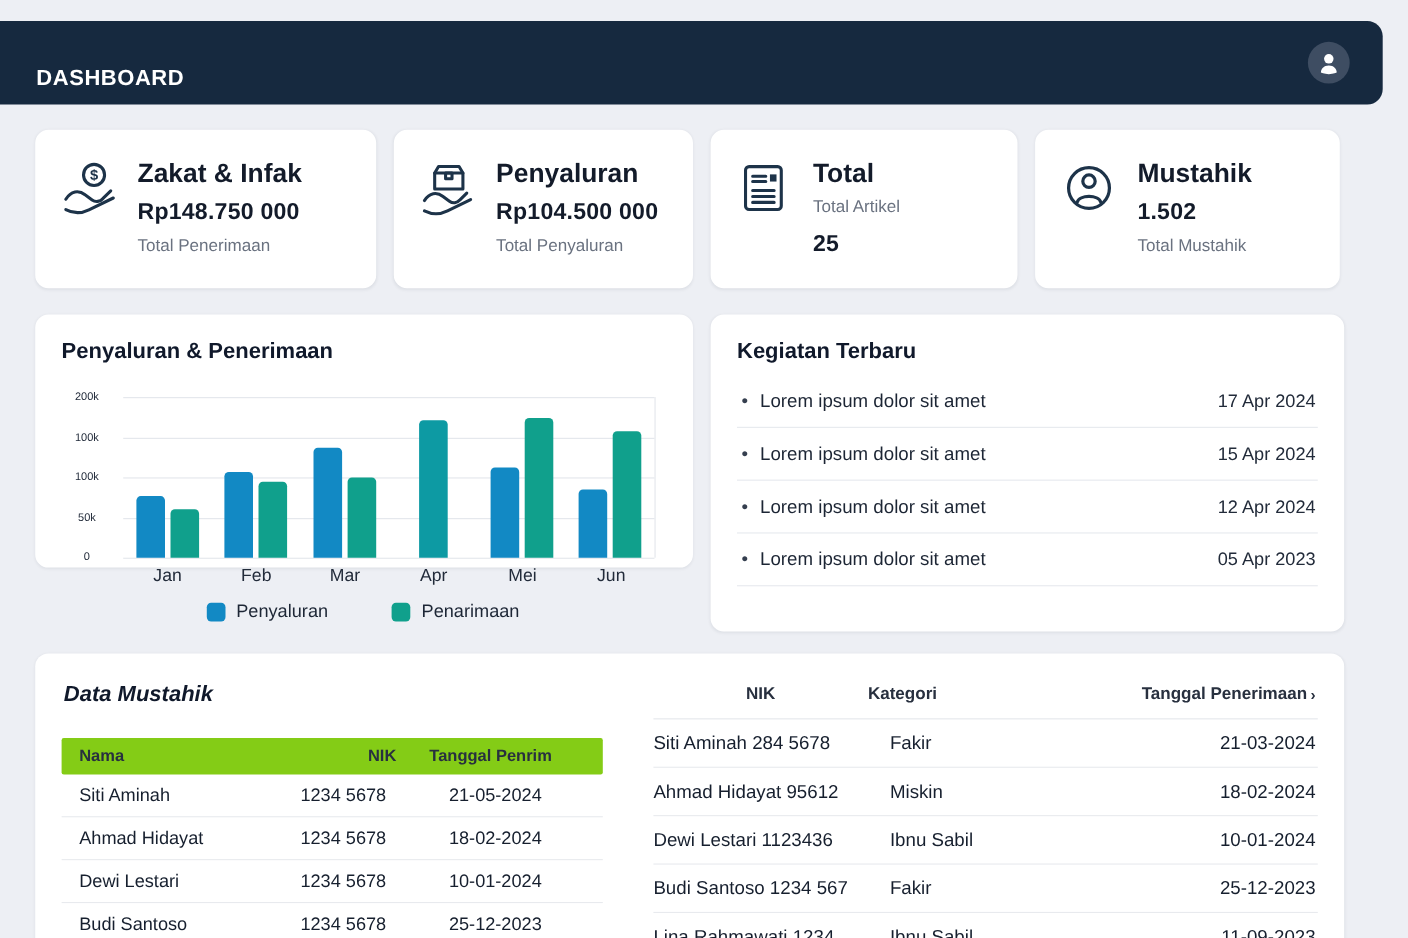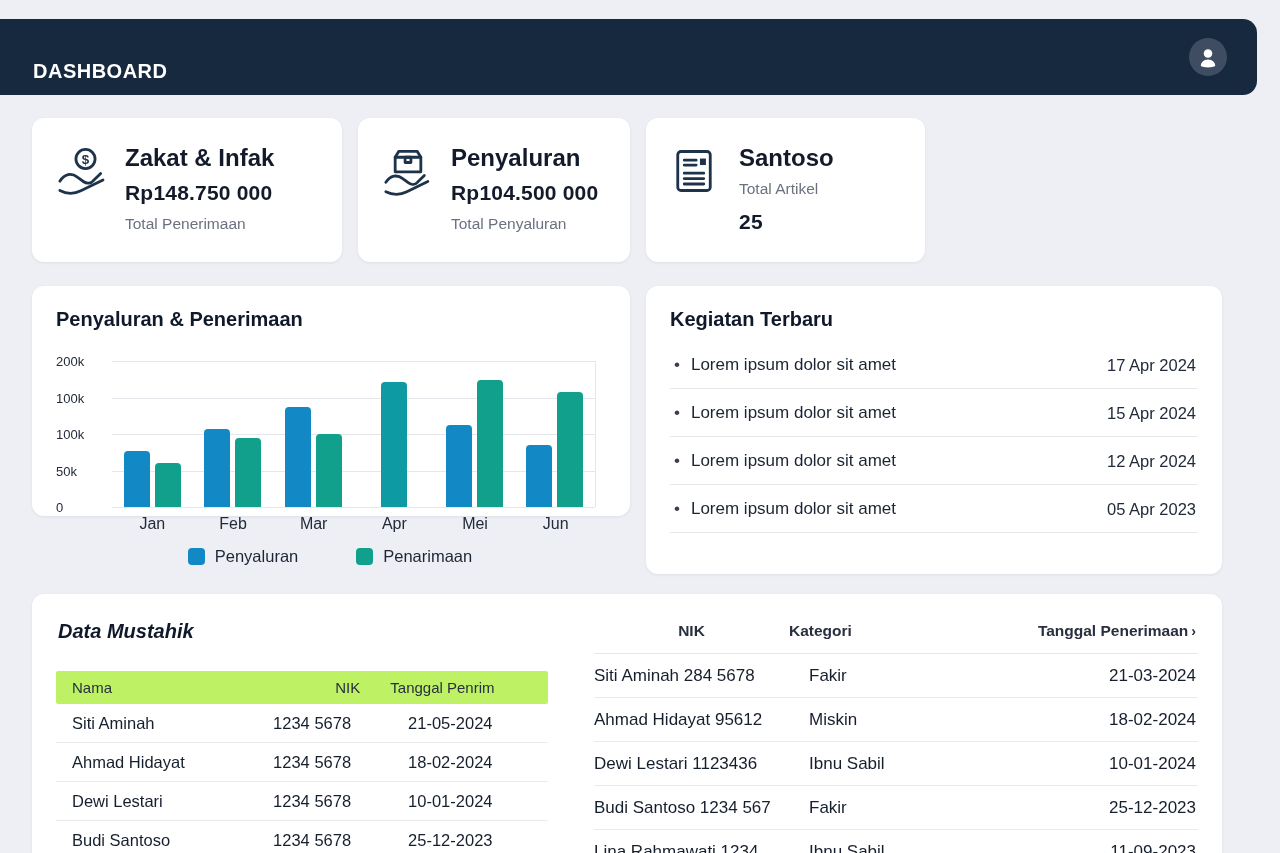--- a/index.html
+++ b/index.html
@@ -76,37 +76,37 @@
     height:146px;
     border-right:1px solid #e3e6eb;
   }
   .gridline {
     position:absolute; left:0; right:0; height:1px;
     background:#e3e6eb;
   }
   .ytick {
     position:absolute;
     left:-56px; width:46px;
-    text-align:left;
-    font-size:13px; color:#222b3a;
+    text-align:center;
+    font-size:10px; color:#222b3a;
     transform:translateY(-50%);
   }
   .bars {
     position:absolute; left:0; right:0; top:0; bottom:0;
     display:flex;
   }
   .bar-group {
     flex:1 1 0;
     display:flex;
     align-items:flex-end;
     justify-content:center;
     gap:5px;
   }
   .bar { width:26px; border-radius:4px 4px 0 0; }
-  .xlabels { display:flex; margin:0 8px 0 56px; padding-top:8px; }
+  .xlabels { display:flex; margin:0 8px 0 56px; padding-top:8px;justify-content:center; }
   .xlabel {
     flex:1 1 0; text-align:center;
     font-size:16px; color:#222b3a;
   }
   .legend {
     display:flex; justify-content:center; gap:58px;
     margin-top:14px;
   }
   .legend-item { display:flex; align-items:center; gap:10px; font-size:16.5px; color:#1d2635; }
   .swatch { width:17px; height:17px; border-radius:4px; }
@@ -128,24 +128,24 @@
     margin-top:20px;
     height:330px;
     padding:20px 24px 0 24px;
     display:flex;
     gap:46px;
   }
   .left-tbl { width:492px; }
   .left-tbl .panel-title { margin:6px 0 28px 2px;font-style:italic; }
   .mini-head {
     display:flex;
-    background:#bef264;
+    background:#84cc16;
     border-radius:2px;
     padding:8px 16px;
-    font-size:15px; font-weight:normal; color:#28303f;
+    font-size:15px; font-weight:bold; color:#28303f;
   }
   .mini-row {
     display:flex;
     padding:10px 16px 9px 16px;
     border-bottom:1px solid #e8eaee;
     font-size:16.5px; color:#161f2e;gap:27px;
   }
   .c-nama { flex:1.9; }
   .c-nik  { flex:1.05; text-align:right; }
   .c-tgl  { flex:1.45; padding-left:30px; }
@@ -225,26 +225,40 @@
     <div class="card stat-card">
       <div class="stat-icon">
         <svg width="52" height="52" viewBox="0 0 48 48" fill="none" stroke="#1d3349" stroke-width="2.6" stroke-linecap="round" stroke-linejoin="round">
           <rect x="9" y="6" width="30" height="36" rx="3"></rect>
           <path d="M15 14h11M15 18.5h11"></path>
           <rect x="29.5" y="12.5" width="5.5" height="6" fill="#1d3349" stroke="none"></rect>
           <path d="M15 26h18M15 31h18M15 36h18"></path>
         </svg>
       </div>
       <div>
-        <div class="stat-title">Santoso</div>
+        <div class="stat-title">Total</div>
         <div class="stat-sub up">Total Artikel</div>
         <div class="stat-value down">25</div>
       </div>
     </div>
 
+    <div class="card stat-card">
+      <div class="stat-icon">
+        <svg width="54" height="54" viewBox="0 0 48 48" fill="none" stroke="#1d3349" stroke-width="2.6" stroke-linecap="round" stroke-linejoin="round">
+          <circle cx="24" cy="23" r="16.5"></circle>
+          <circle cx="24" cy="17.5" r="5"></circle>
+          <path d="M14.5 34.5c1.6-6.2 17.4-6.2 19 0"></path>
+        </svg>
+      </div>
+      <div>
+        <div class="stat-title">Mustahik</div>
+        <div class="stat-value">1.502</div>
+        <div class="stat-sub">Total Mustahik</div>
+      </div>
+    </div>
   </div>
 
   <div class="mid-row">
 
     <div class="card chart-card">
       <div class="panel-title">Penyaluran &amp; Penerimaan</div>
       <div class="plot">
           <div class="gridline" style="top: 0%;"></div>
           <div class="ytick" style="top: 0%;">200k</div>
           <div class="gridline" style="top: 25%;"></div>

